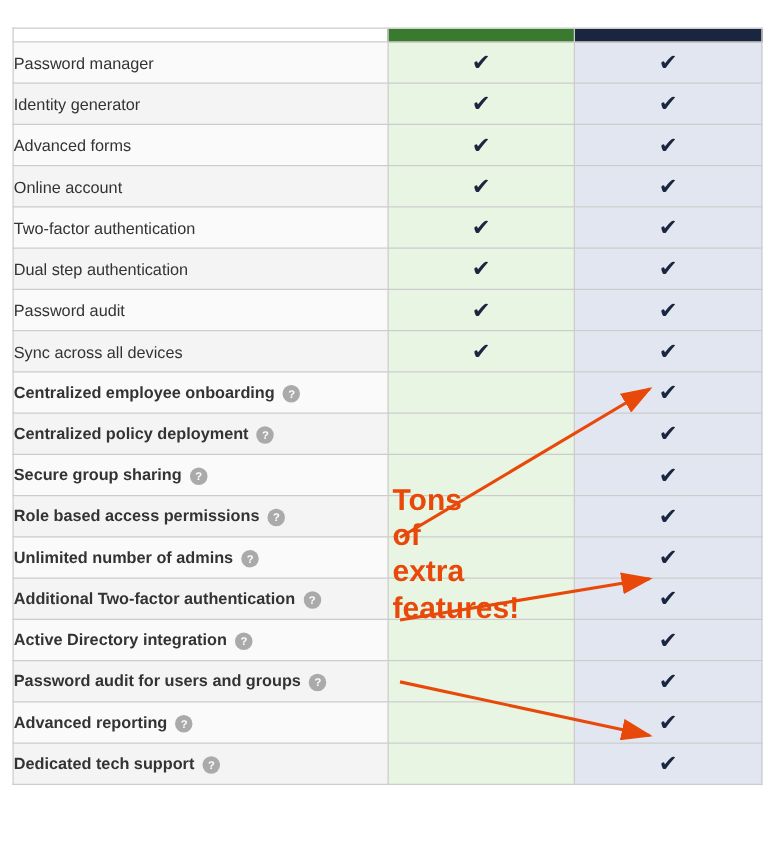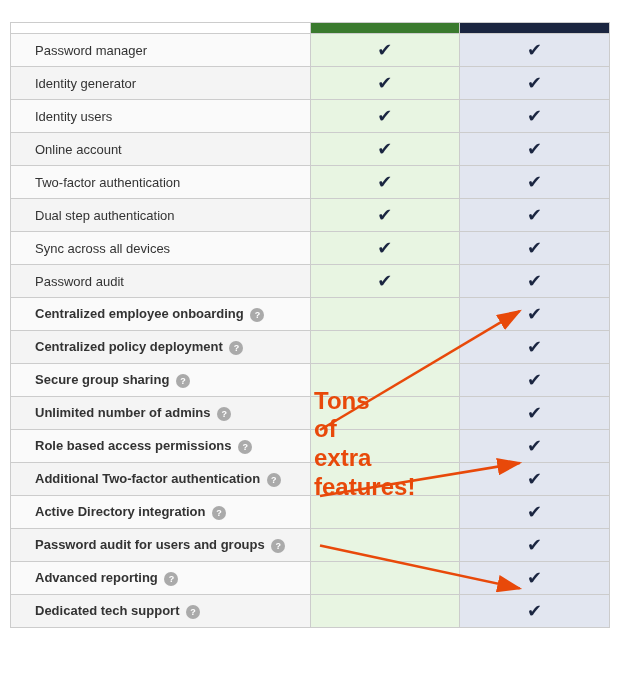--- a/index.html
+++ b/index.html
@@ -24,21 +24,21 @@
       position: relative;
     }
     .comparison-table th, .comparison-table td {
       border: 1px solid #ccc;
       text-align: center;
       padding: 5px 6px;
       vertical-align: middle;
     }
     .comparison-table td:first-child {
       text-align: left;
-      padding-left: 24px;
+      padding-left: 0;
       background: #fff;
       color: #333;
     }
     .comparison-table tr:nth-child(odd) td:first-child {
       background: #fafafa;
     }
     .comparison-table tr:nth-child(even) td:first-child {
       background: #f4f4f4;
     }
     .col-everywhere {
@@ -105,71 +105,71 @@
           <td>Password manager</td>
           <td class="ev-cell"><span class="check">✔</span></td>
           <td class="biz-cell"><span class="check" style="color:#1a2540;">✔</span></td>
         </tr>
         <tr>
           <td>Identity generator</td>
           <td class="ev-cell"><span class="check">✔</span></td>
           <td class="biz-cell"><span class="check" style="color:#1a2540;">✔</span></td>
         </tr>
         <tr>
-          <td>Identity users</td>
+          <td>Advanced forms</td>
           <td class="ev-cell"><span class="check">✔</span></td>
           <td class="biz-cell"><span class="check" style="color:#1a2540;">✔</span></td>
         </tr>
         <tr>
           <td>Online account</td>
           <td class="ev-cell"><span class="check">✔</span></td>
           <td class="biz-cell"><span class="check" style="color:#1a2540;">✔</span></td>
         </tr>
         <tr>
           <td>Two-factor authentication</td>
           <td class="ev-cell"><span class="check">✔</span></td>
           <td class="biz-cell"><span class="check" style="color:#1a2540;">✔</span></td>
         </tr>
         <tr>
           <td>Dual step authentication</td>
           <td class="ev-cell"><span class="check">✔</span></td>
           <td class="biz-cell"><span class="check" style="color:#1a2540;">✔</span></td>
         </tr>
         <tr>
+          <td>Password audit</td>
+          <td class="ev-cell"><span class="check">✔</span></td>
+          <td class="biz-cell"><span class="check" style="color:#1a2540;">✔</span></td>
+        </tr>
+        <tr>
           <td>Sync across all devices</td>
           <td class="ev-cell"><span class="check">✔</span></td>
           <td class="biz-cell"><span class="check" style="color:#1a2540;">✔</span></td>
         </tr>
-        <tr>
-          <td>Password audit</td>
-          <td class="ev-cell"><span class="check">✔</span></td>
-          <td class="biz-cell"><span class="check" style="color:#1a2540;">✔</span></td>
-        </tr>
         <tr class="bold-row">
           <td>Centralized employee onboarding <span class="help-icon">?</span></td>
           <td class="ev-cell"></td>
           <td class="biz-cell"><span class="check" style="color:#1a2540;">✔</span></td>
         </tr>
         <tr class="bold-row">
           <td>Centralized policy deployment <span class="help-icon">?</span></td>
           <td class="ev-cell"></td>
           <td class="biz-cell"><span class="check" style="color:#1a2540;">✔</span></td>
         </tr>
         <tr class="bold-row">
           <td>Secure group sharing <span class="help-icon">?</span></td>
           <td class="ev-cell"></td>
           <td class="biz-cell"><span class="check" style="color:#1a2540;">✔</span></td>
         </tr>
         <tr class="bold-row">
+          <td>Role based access permissions <span class="help-icon">?</span></td>
+          <td class="ev-cell"></td>
+          <td class="biz-cell"><span class="check" style="color:#1a2540;">✔</span></td>
+        </tr>
+        <tr class="bold-row">
           <td>Unlimited number of admins <span class="help-icon">?</span></td>
-          <td class="ev-cell"></td>
-          <td class="biz-cell"><span class="check" style="color:#1a2540;">✔</span></td>
-        </tr>
-        <tr class="bold-row">
-          <td>Role based access permissions <span class="help-icon">?</span></td>
           <td class="ev-cell"></td>
           <td class="biz-cell"><span class="check" style="color:#1a2540;">✔</span></td>
         </tr>
         <tr class="bold-row">
           <td>Additional Two-factor authentication <span class="help-icon">?</span></td>
           <td class="ev-cell"></td>
           <td class="biz-cell"><span class="check" style="color:#1a2540;">✔</span></td>
         </tr>
         <tr class="bold-row">
           <td>Active Directory integration <span class="help-icon">?</span></td>

